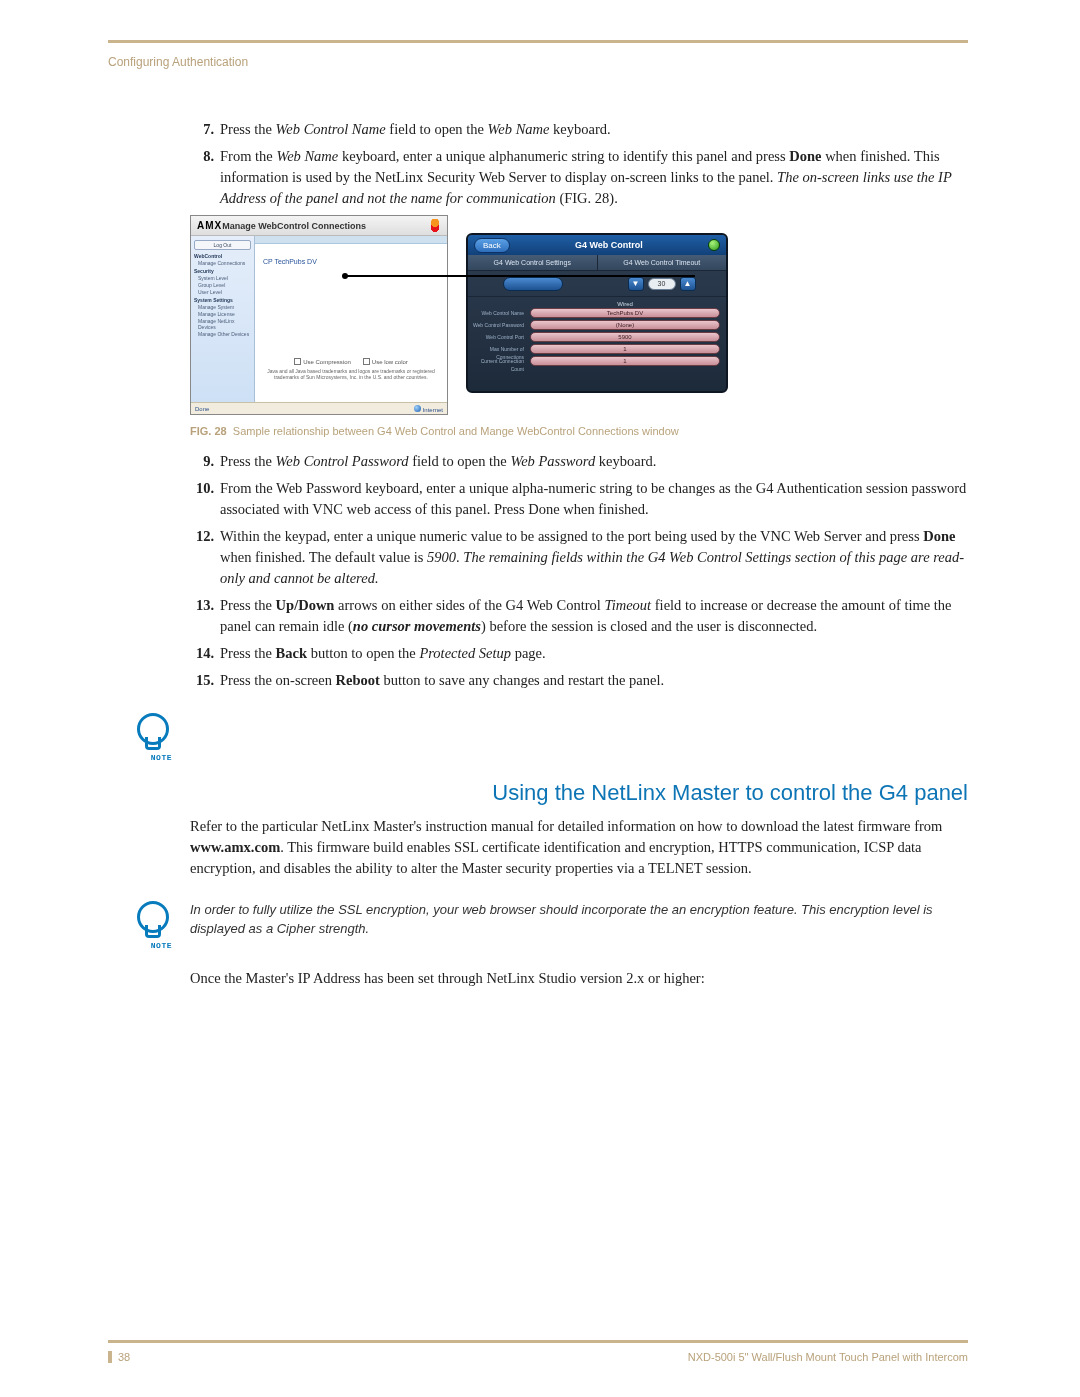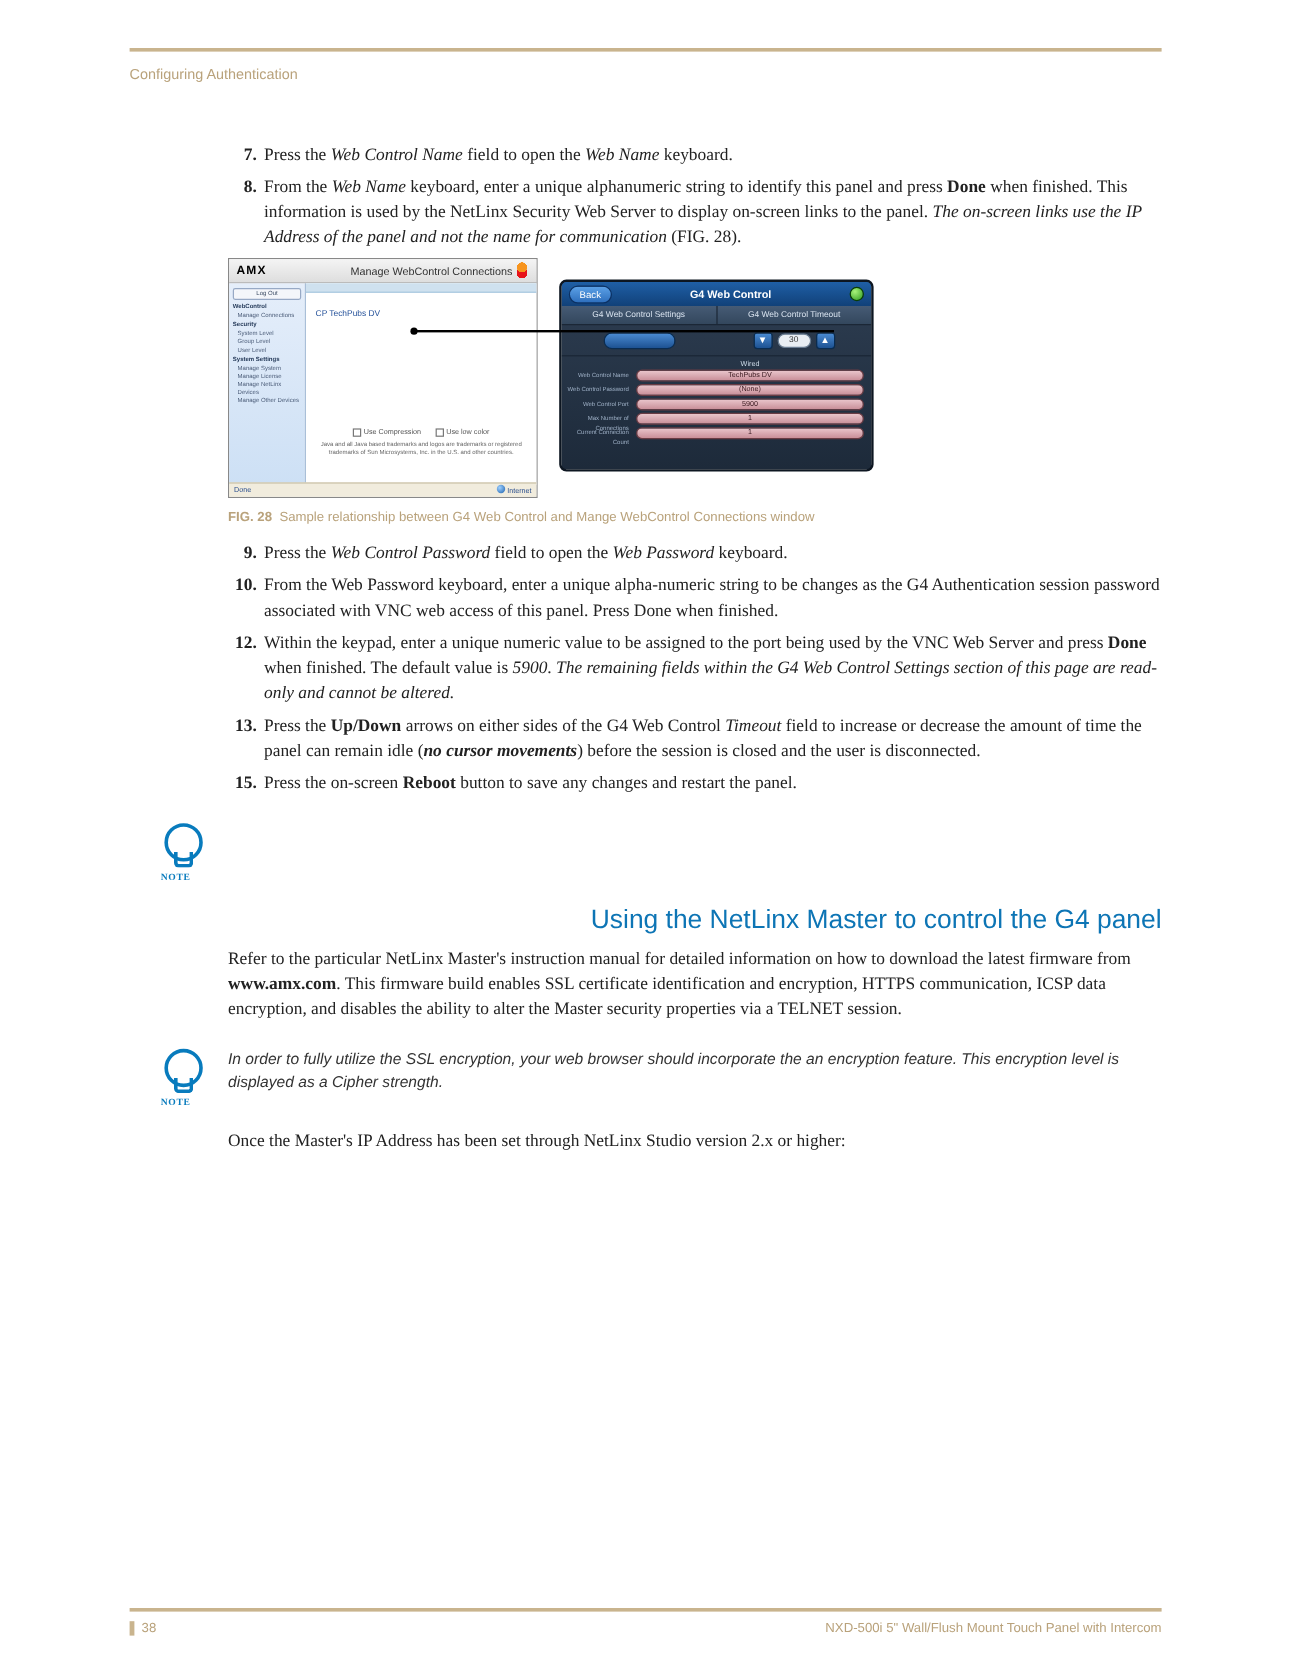--- a/index.html
+++ b/index.html
@@ -73,23 +73,24 @@
   }
   .amx-logo {
     font-weight: bold;
     font-size: 10px;
     letter-spacing: 1px;
     color: #000;
     margin-left: 6px;
   }
   .win-left-title {
     flex: 1;
-    text-align: right;
+    text-align: left;
     font-size: 9px;
     color: #333;
+    font-weight: bold;
   }
   .java-icon {
     width: 16px; height: 16px;
     background: radial-gradient(circle at 50% 30%, #f7941d 0%, #f7941d 30%, transparent 31%),
                 radial-gradient(circle at 50% 60%, #e7131a 0%, #e7131a 35%, transparent 36%);
     margin-right: 4px;
   }
   .win-left-body {
     display: flex;
     height: 168px;
@@ -316,22 +317,22 @@
   }
   .fig-caption .fl { font-weight: bold; color: #b9a27b; }
   .note-row {
     display: flex;
     align-items: flex-start;
     gap: 18px;
     margin: 22px 0 18px -56px;
   }
   .note-icon {
     width: 38px;
-    text-align: left;
-    font-family: Liberation Serif, serif;
+    text-align: right;
+    font-family: Liberation Mono, monospace;
   }
   .bulb {
     width: 32px; height: 32px;
     border: 3px solid #087bbd;
     border-radius: 50%;
     margin: 0 auto 2px;
     position: relative;
   }
   .bulb::after {
     content:'';
@@ -517,20 +518,24 @@
         </li>
         <li>
           <span class="num">12.</span>
           <span class="body">Within the keypad, enter a unique numeric value to be assigned to the port being used by the VNC Web Server and press <strong class="b">Done</strong> when finished. The default value is <em class="i">5900</em>. <em class="i">The remaining fields within the G4 Web Control Settings section of this page are read-only and cannot be altered.</em></span>
         </li>
         <li>
           <span class="num">13.</span>
           <span class="body">Press the <strong class="b">Up/Down</strong> arrows on either sides of the G4 Web Control <em class="i">Timeout</em> field to increase or decrease the amount of time the panel can remain idle (<strong class="b"><em class="i">no cursor movements</em></strong>) before the session is closed and the user is disconnected.</span>
         </li>
         <li>
+          <span class="num">14.</span>
+          <span class="body">Press the <strong class="b">Back</strong> button to open the <em class="i">Protected Setup</em> page.</span>
+        </li>
+        <li>
           <span class="num">15.</span>
           <span class="body">Press the on-screen <strong class="b">Reboot</strong> button to save any changes and restart the panel.</span>
         </li>
       </ol>
 
     <div class="note-row">
       <div class="note-icon">
         <div class="bulb"></div>
         <div class="note-label">NOTE</div>
       </div>

